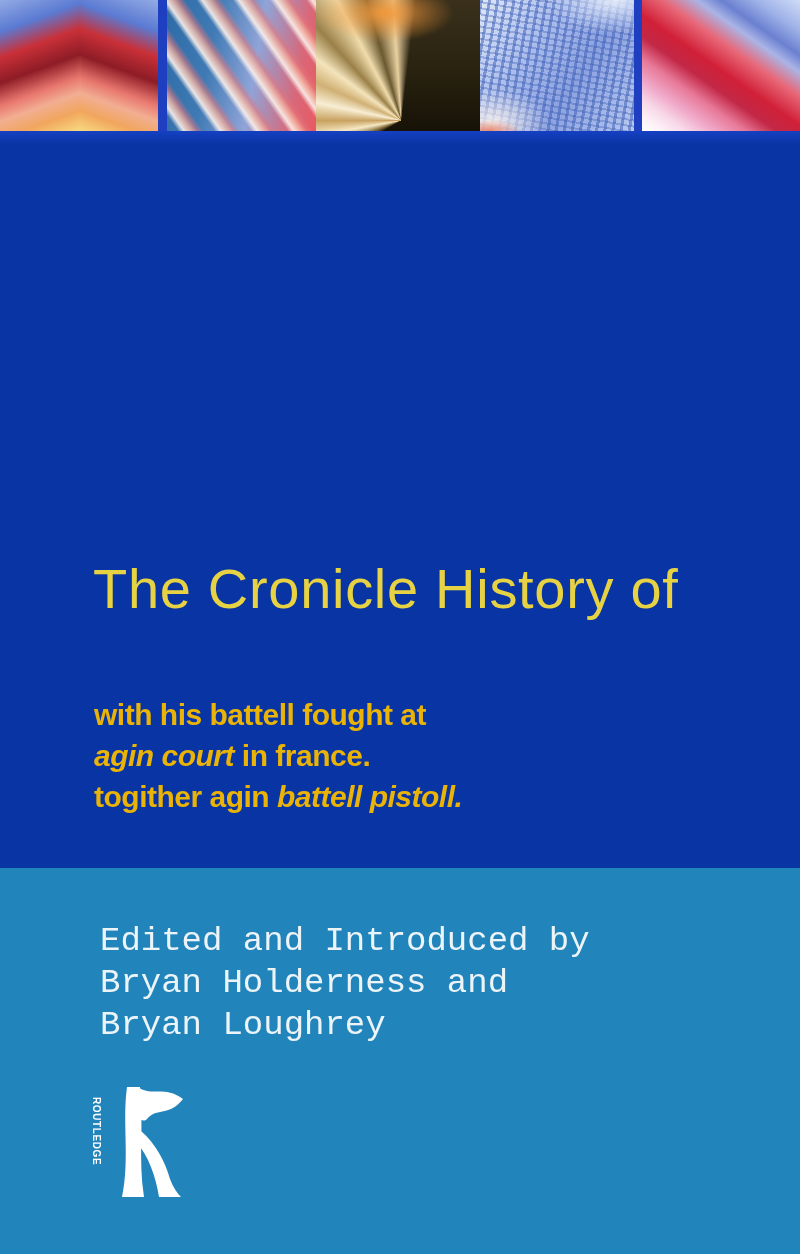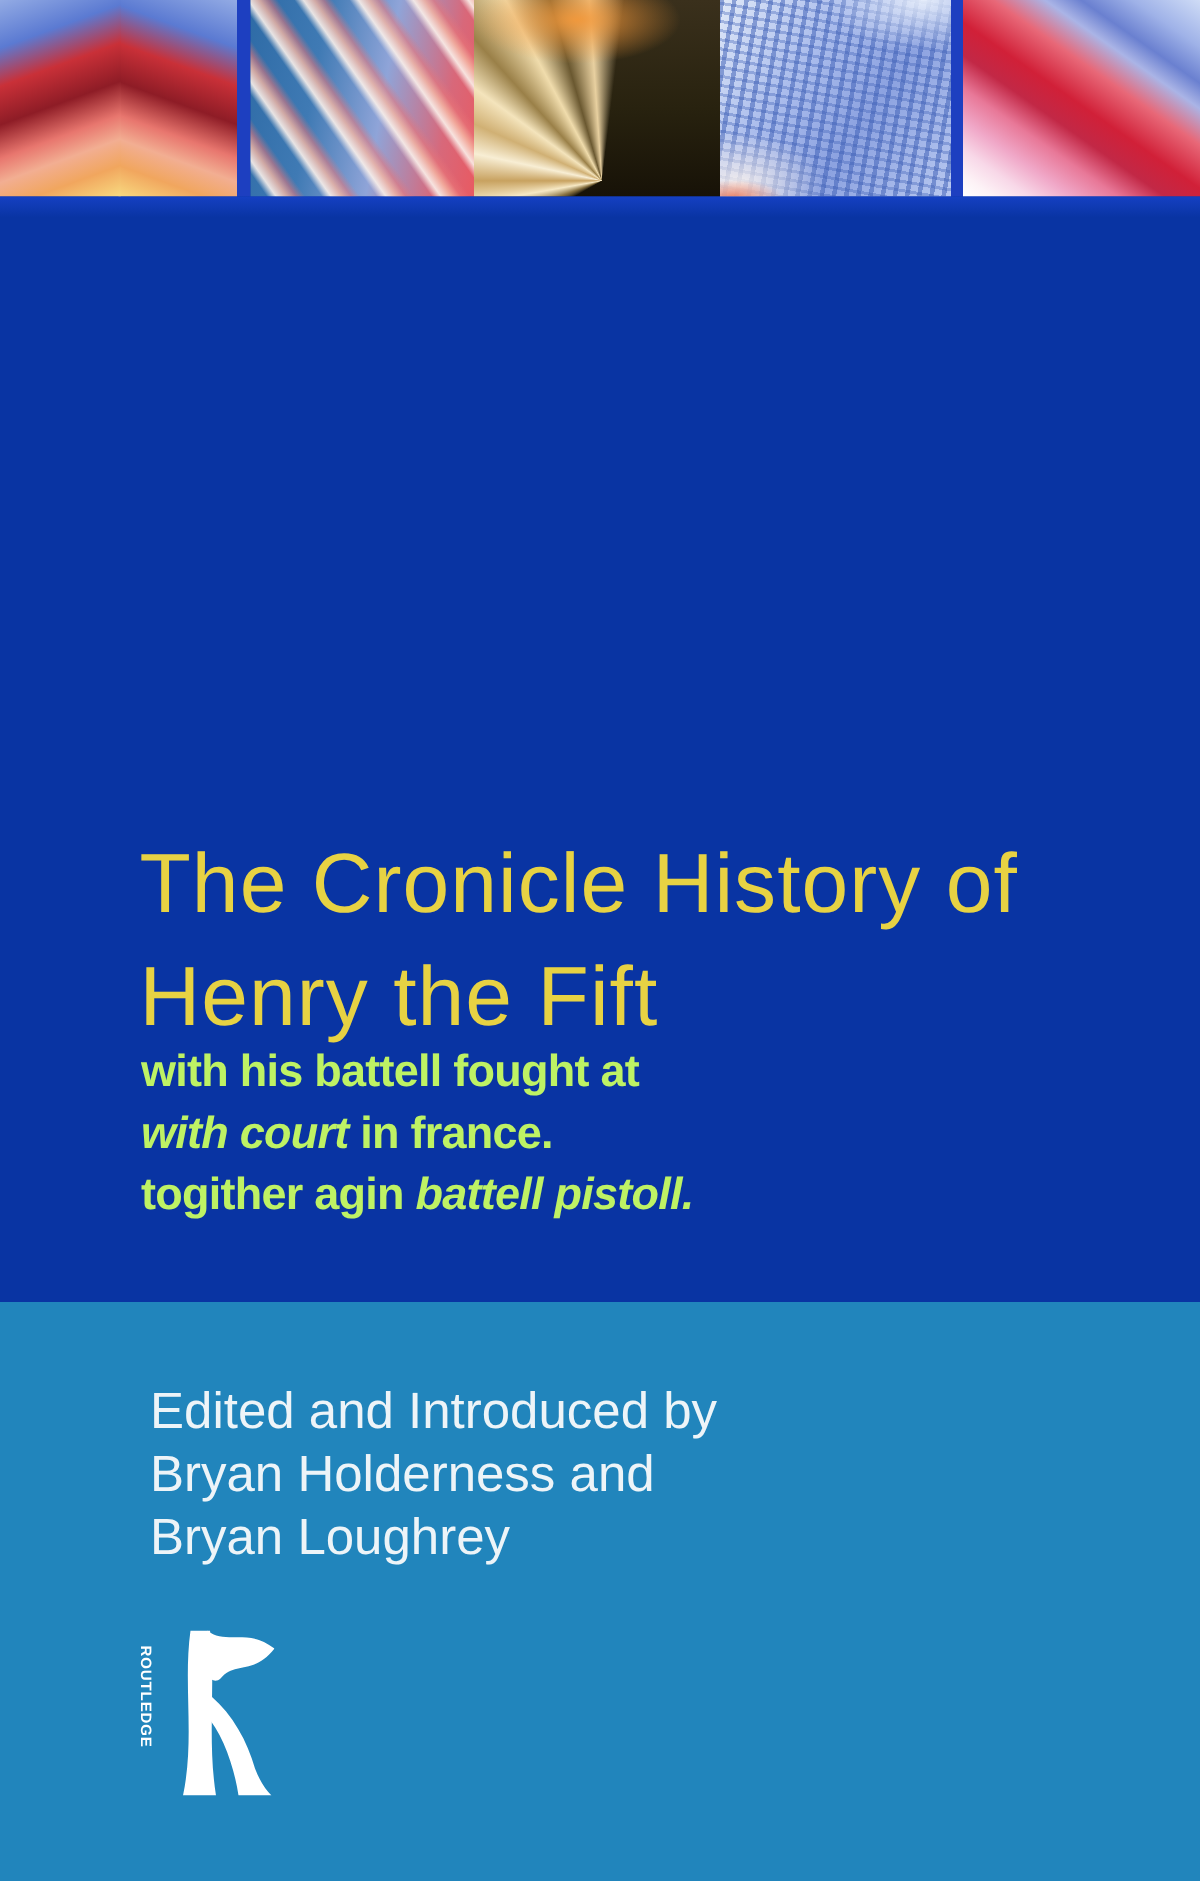--- a/index.html
+++ b/index.html
@@ -83,40 +83,40 @@
     font-size: 56px;
     line-height: 75px;
     letter-spacing: 0.7px;
     font-weight: 400;
     white-space: nowrap;
   }
 
   
   .subtitle {
     position: absolute; left: 94px; top: 694px;
-    color: #bef264;
+    color: #eab308;
     font-size: 30px;
     line-height: 41px;
     font-weight: 700;
     letter-spacing: -0.5px;
     white-space: nowrap;
   }
   .subtitle em { font-style: italic; }
 
   
   .bottom-band {
     position: absolute; left: 0; top: 868px;
     width: 800px; height: 386px;
     background: #2185BC;
   }
 
   .credits {
     position: absolute; left: 100px; top: 920px;
     color: #EDF4F8;
-    font-family: Liberation Sans, sans-serif;
+    font-family: Liberation Mono, monospace;
     font-size: 34px;
     line-height: 42px;
     white-space: nowrap;
   }
 
   
   .logo-vertical {
     position: absolute; left: 91px; top: 1097px;
     writing-mode: vertical-rl;
     color: #ffffff;
@@ -142,26 +142,25 @@
     <div class="panel p2"></div>
     <div class="panel p3"></div>
     <div class="panel p4"></div>
     <div class="gap gap2"></div>
     <div class="panel p5"></div>
   </div>
   <div class="strip-shadow"></div>
 
   <div class="title">
     <div>The Cronicle History of</div>
-    <div>Henry the Fift</div>
   </div>
 
   <div class="subtitle">
     <div>with his battell fought at</div>
-    <div><em>with court</em><span> in france.</span></div>
+    <div><em>agin court</em><span> in france.</span></div>
     <div><span>togither agin </span><em>battell pistoll.</em></div>
   </div>
 
   <div class="bottom-band"></div>
 
   <div class="credits">
     <div>Edited and Introduced by</div>
     <div>Bryan Holderness and</div>
     <div>Bryan Loughrey</div>
   </div>

